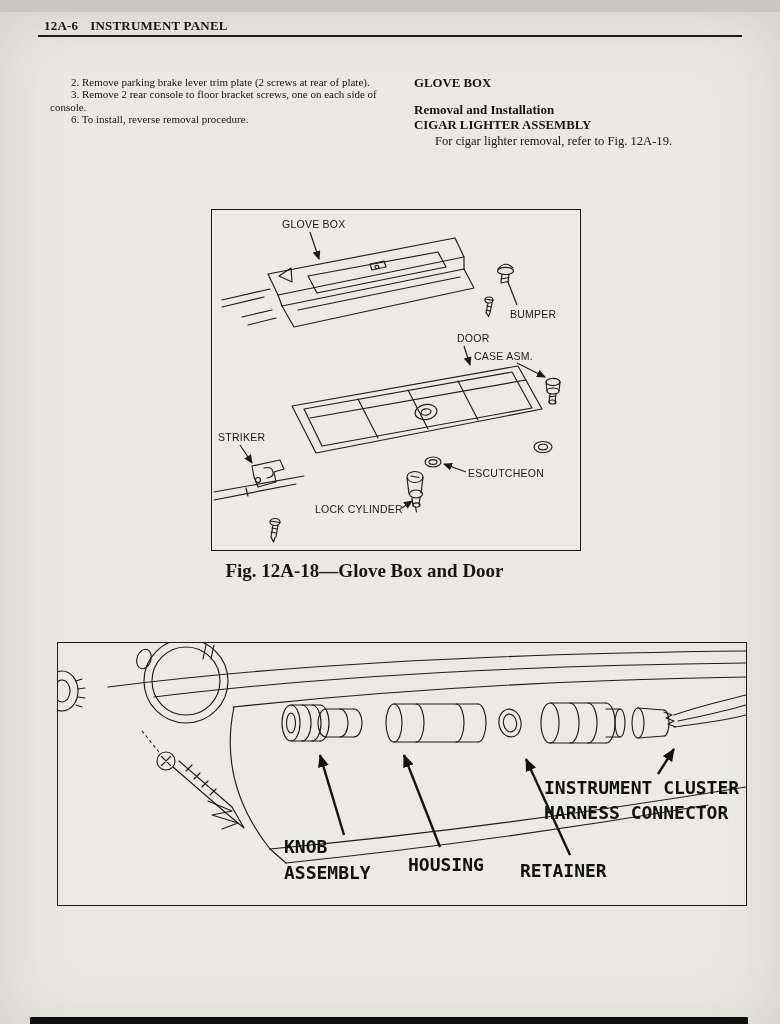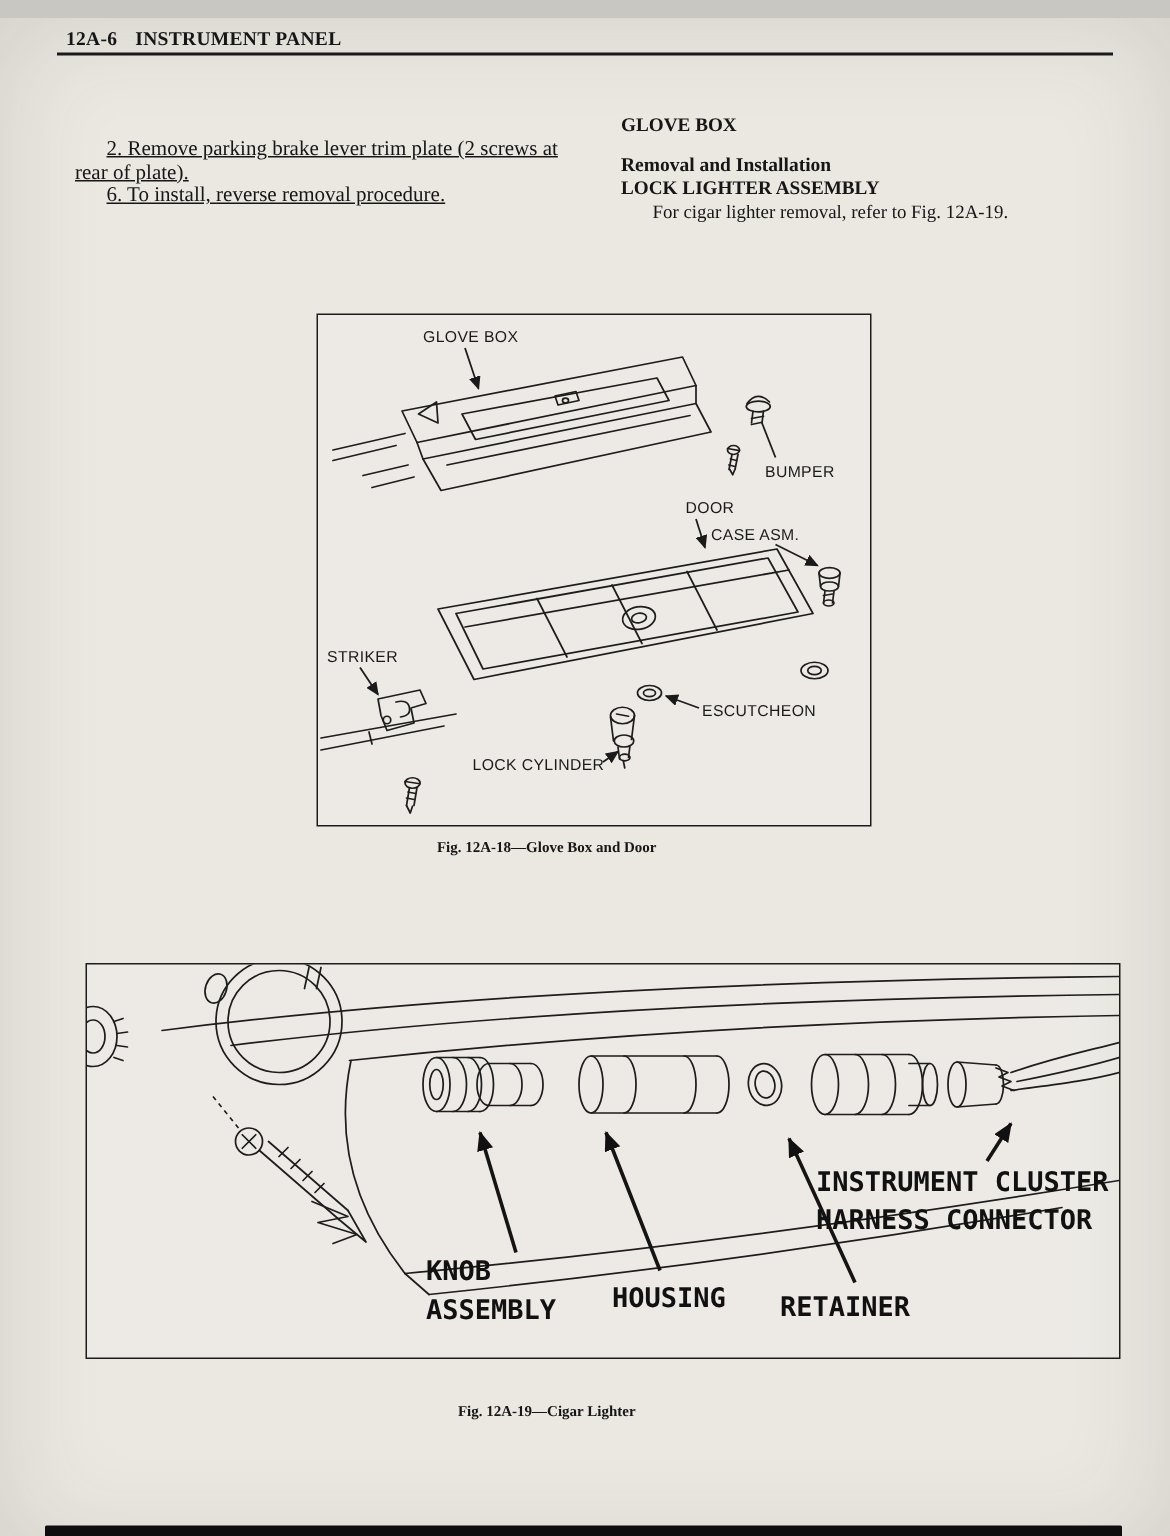--- a/index.html
+++ b/index.html
@@ -5,30 +5,30 @@
   html,body{margin:0;padding:0;background:#c8c7c2;}
   .page{
     position:relative;width:780px;height:1024px;margin:12px auto;
     background:#ebe8e2;overflow:hidden;color:#161616;
     font-family:"Liberation Serif", serif;
     box-shadow:inset 0 0 70px rgba(60,55,45,.14);
   }
   .hdr{position:absolute;top:6px;left:44px;font-weight:bold;font-size:13px;letter-spacing:.2px;white-space:nowrap;}
   .hdr .num{margin-right:12px;}
   .rule-top{position:absolute;top:23px;left:38px;width:704px;height:2.4px;background:#1a1a1a;}
-  .col-left{position:absolute;top:80px;left:50px;width:340px;font-size:14px;line-height:1.12;text-decoration:underline;}
+  .col-left{position:absolute;top:64px;left:50px;width:340px;font-size:11px;line-height:1.12;}
   .col-left p{margin:0;text-indent:21px;}
   .col-right{position:absolute;top:64px;left:414px;width:330px;font-size:12.6px;line-height:1.12;}
   .col-right h3{margin:0 0 13px 0;font-size:12.8px;font-weight:bold;}
   .col-right h4{margin:0;font-size:13px;font-weight:bold;}
   .col-right p{margin:0 0 12px 0;text-indent:21px;}
   .figbox{position:absolute;border:1.7px solid #1c1c1c;background:rgba(255,255,255,.12);}
   .fig1{top:197px;left:211px;width:368px;height:340px;}
   .fig2{top:630px;left:57px;width:688px;height:262px;}
-  .caption{position:absolute;left:0;width:729px;text-align:center;font-weight:bold;font-size:10px;}
+  .caption{position:absolute;left:0;width:729px;text-align:center;font-weight:bold;font-size:19px;}
   .cap1{top:548px;}
   .cap2{top:924px;}
   .bottom-bar{position:absolute;left:30px;top:1005px;width:718px;height:11px;background:#0e0e0e;border-radius:1px;}
   svg{display:block;width:100%;height:100%;}
   svg *{vector-effect:non-scaling-stroke;}
   .lw{stroke:#1d1d1d;stroke-width:1.15;fill:none;stroke-linecap:round;stroke-linejoin:round;}
   .lw-dash{stroke:#1d1d1d;stroke-width:1.1;fill:none;stroke-dasharray:3 3;}
   .arrow1{stroke:#1d1d1d;stroke-width:1.2;fill:none;}
   .arrow2{stroke:#141414;stroke-width:2.4;fill:none;}
   .t1{font-family:"Liberation Sans", sans-serif;font-size:10.5px;letter-spacing:.25px;fill:#1a1a1a;}
@@ -39,27 +39,28 @@
 
 <div class="page">
 
   <div class="hdr">
     <span class="num">12A-6</span><span>INSTRUMENT PANEL</span>
   </div>
   <div class="rule-top"></div>
 
   <div class="col-left">
     <p>2. Remove parking brake lever trim plate (2 screws at rear of plate).</p>
+    <p>3. Remove 2 rear console to floor bracket screws, one on each side of console.</p>
     <p>6. To install, reverse removal procedure.</p>
   </div>
 
   <div class="col-right">
     <h3>GLOVE BOX</h3>
     <h4>Removal and Installation</h4>
-    <h3 style="margin-bottom:2px;">LOCK LIGHTER ASSEMBLY</h3>
+    <h3 style="margin-bottom:2px;">CIGAR LIGHTER ASSEMBLY</h3>
     <p>For cigar lighter removal, refer to Fig. 12A-19.</p>
   </div>
 
   <div class="figbox fig1">
     <svg viewBox="0 0 368 340">
       <defs>
         <marker id="ah1" markerUnits="userSpaceOnUse" markerWidth="9" markerHeight="8" refX="8" refY="4" orient="auto">
           <path d="M0,0 L9,4 L0,8 Z" fill="#1a1a1a"></path>
         </marker>
       </defs>
@@ -259,16 +260,15 @@
       <path class="arrow2" d="M600 131 L616 106" marker-end="url(#ah2)"></path>
 
       <text class="t2" x="226" y="210">KNOB</text>
       <text class="t2" x="226" y="236">ASSEMBLY</text>
       <text class="t2" x="350" y="228">HOUSING</text>
       <text class="t2" x="462" y="234">RETAINER</text>
       <text class="t2" x="486" y="151">INSTRUMENT CLUSTER</text>
       <text class="t2" x="486" y="176">HARNESS CONNECTOR</text>
     </svg>
   </div>
-  <div class="caption cap2">Fig. 12A-19—Cigar Lighter</div>
 
   <div class="bottom-bar"></div>
 </div>
 
 </body></html>

